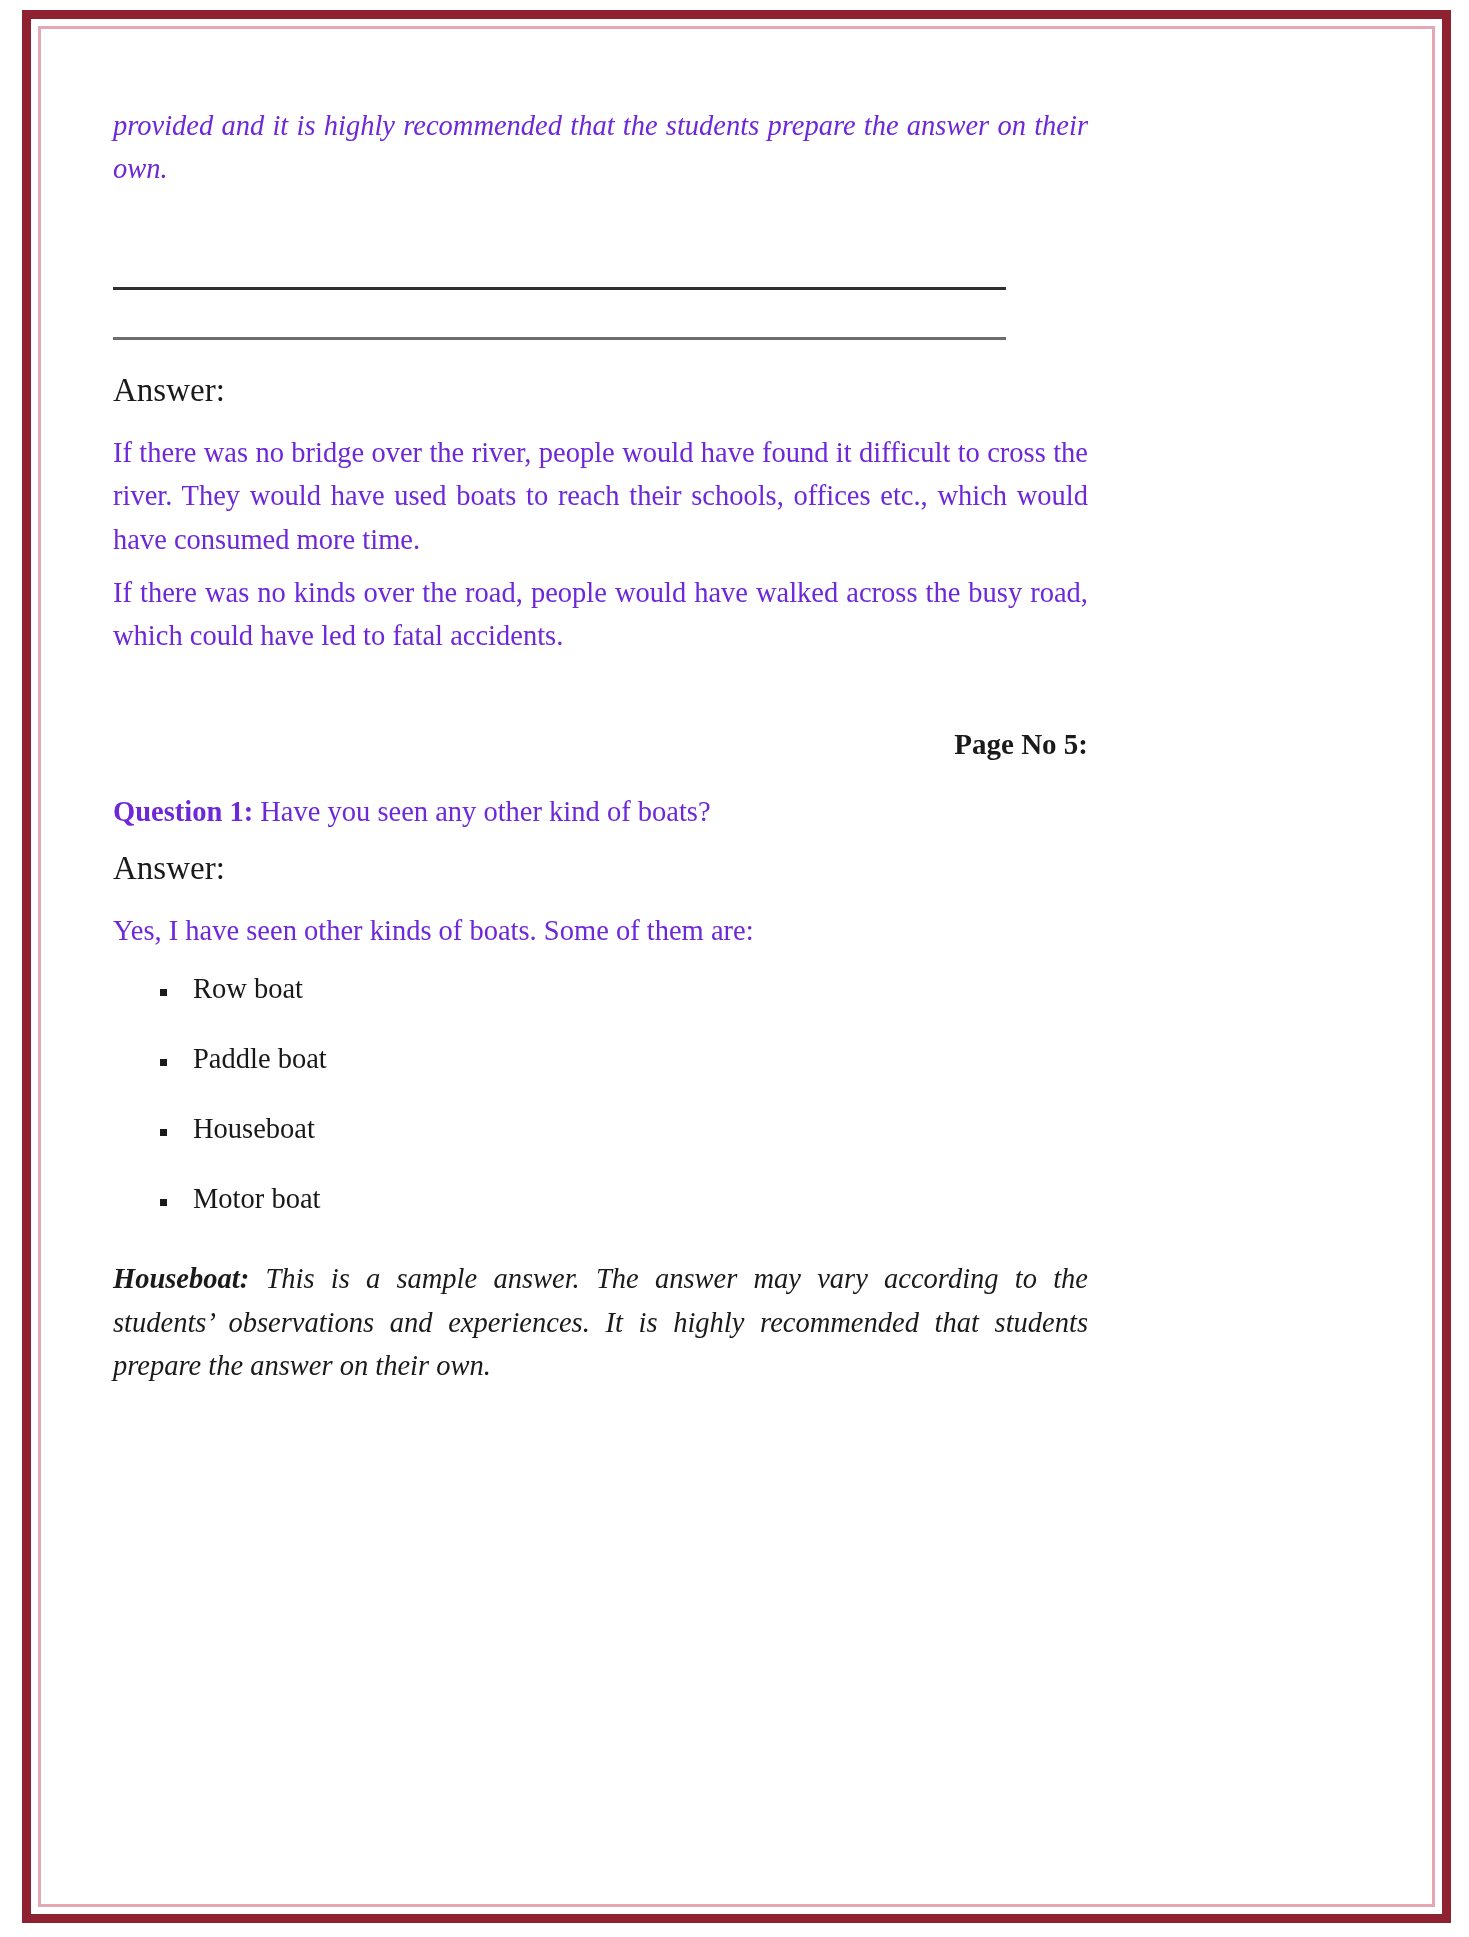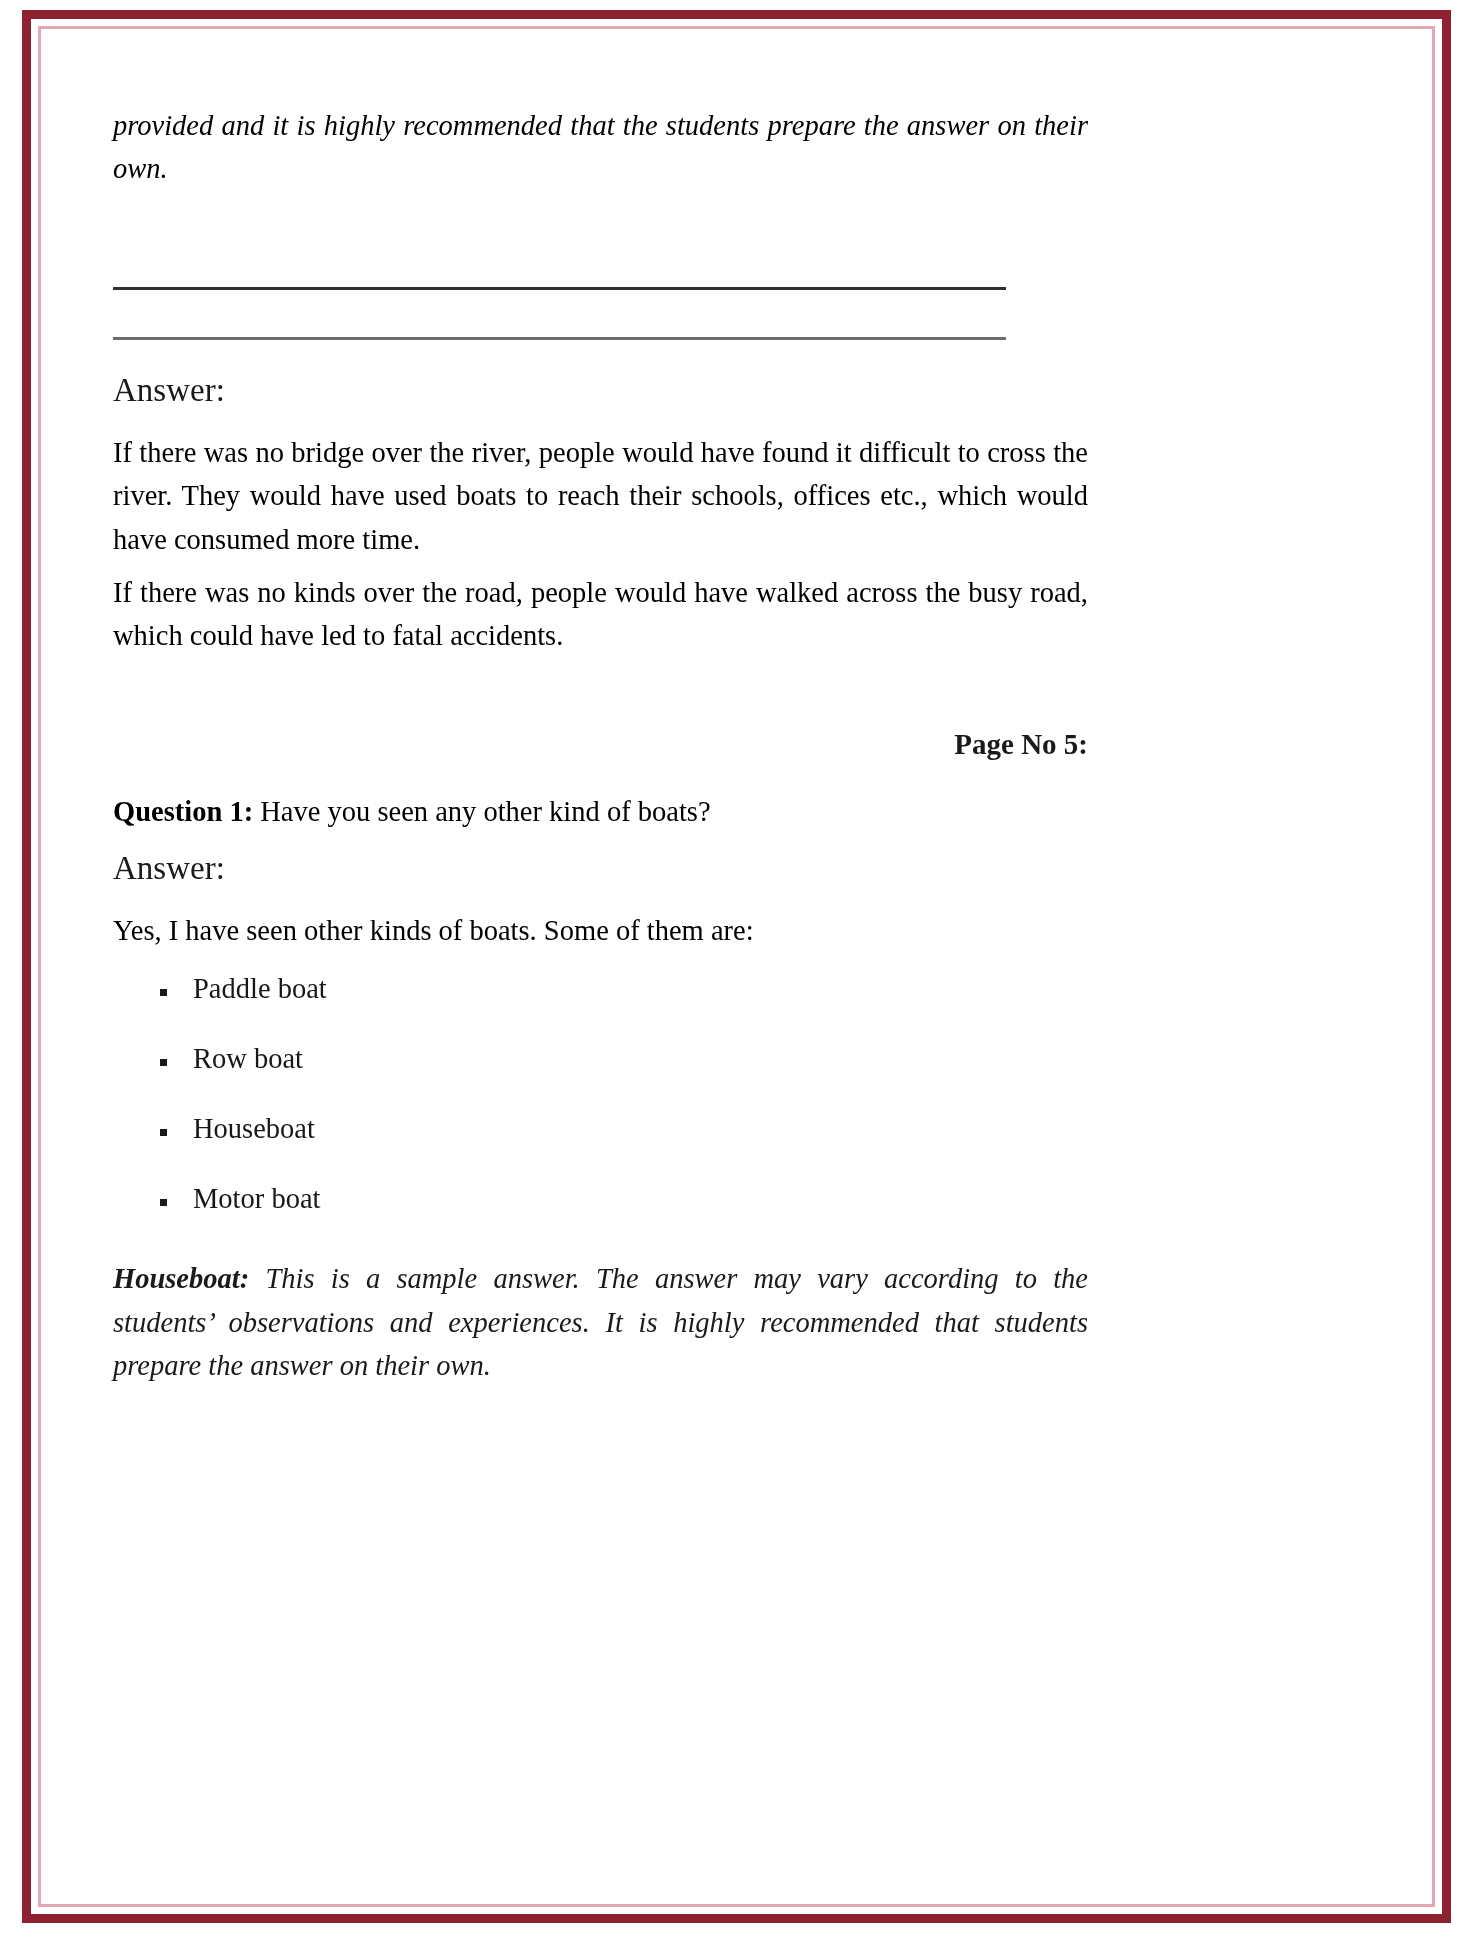--- a/index.html
+++ b/index.html
@@ -47,21 +47,21 @@
 
   p, div, li {
     margin: 0;
   }
 
   .para {
     font-size: 28.5px;
     line-height: 1.52;
     text-align: justify;
     text-justify: inter-word;
-    color: #000000;
+    color: #6d28d9;
   }
   .para.italic {
     font-style: italic;
   }
   .para.left {
     text-align: left;
   }
 
   .gap-xl { height: 66px; }
   .gap-md { height: 26px; }
@@ -177,25 +177,25 @@
 
     <div class="gap-sm"></div>
 
     <p class="para left">Yes, I have seen other kinds of boats. Some of them are:</p>
 
     <div class="gap-sm"></div>
 
     <ul class="boat-list">
       <li>
         <span class="bullet"></span>
+        <span>Row boat</span>
+      </li>
+      <li>
+        <span class="bullet"></span>
         <span>Paddle boat</span>
-      </li>
-      <li>
-        <span class="bullet"></span>
-        <span>Row boat</span>
       </li>
       <li>
         <span class="bullet"></span>
         <span>Houseboat</span>
       </li>
       <li>
         <span class="bullet"></span>
         <span>Motor boat</span>
       </li>
     </ul>

